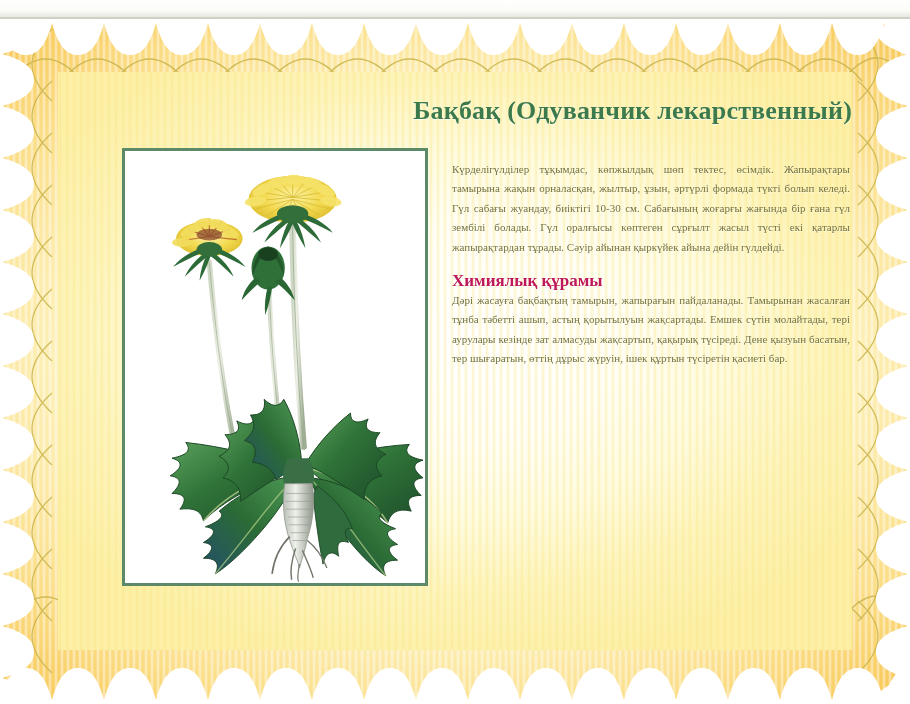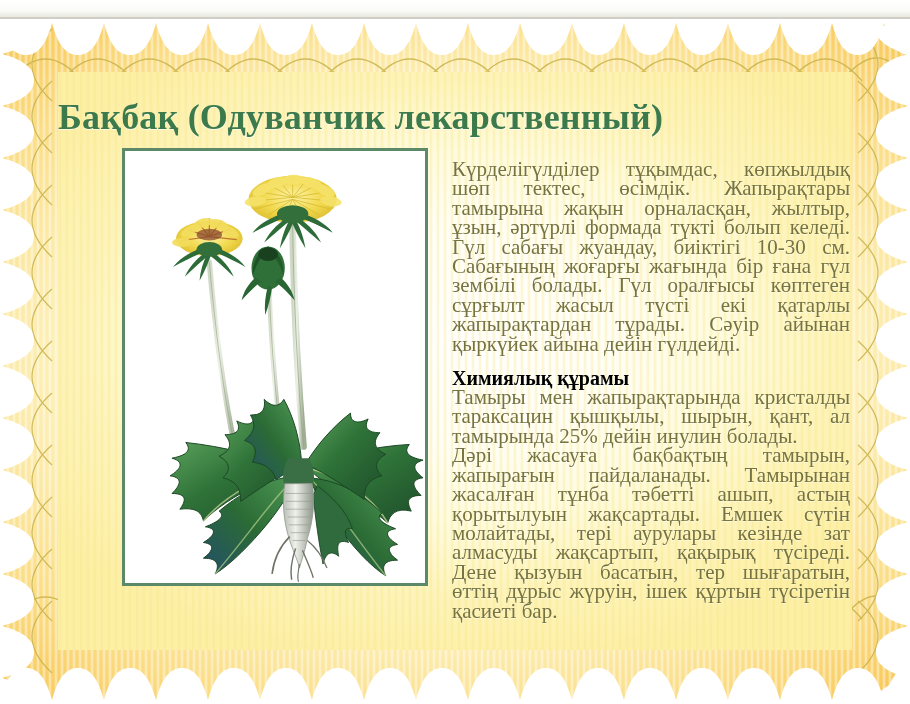--- a/index.html
+++ b/index.html
@@ -91,22 +91,22 @@
         #fcefa6 100%);
     z-index: 8;
   }
 
   
   .title {
     position: absolute;
     left: 58px;
     top: 96px;
     width: 794px;
-    text-align: left;
-    font-size: 36px;
+    text-align: right;
+    font-size: 26px;
     font-weight: bold;
     color: #3c7a4c;
     letter-spacing: 0.2px;
     text-shadow: 0 1px 0 rgba(255,255,255,0.65);
     z-index: 20;
     white-space: nowrap;
   }
 
   
   .illo-frame {
@@ -123,31 +123,31 @@
 
   
   .text-col {
     position: absolute;
     left: 452px; top: 160px;
     width: 398px;
     z-index: 20;
     color: #6a6a3c;
   }
   .para {
-    font-size: 21px;
+    font-size: 11px;
     line-height: 19.4px;
     text-align: justify;
     color: #75733f;
     margin: 0;
     text-shadow: 0 1px 0 rgba(255,255,255,0.5);
   }
   .sec-head {
-    font-size: 20px;
+    font-size: 17px;
     font-weight: bold;
-    color: #000000;
+    color: #be185d;
     margin: 15px 0 1px 0;
     line-height: 18px;
     text-shadow: 0 1px 0 rgba(255,255,255,0.5);
   }
 </style>
 </head>
 <body>
 
 <div id="poster">
 
@@ -470,18 +470,17 @@
         <path d="M186 396 C 196 404 202 414 206 424" stroke="#6e7568" stroke-width="1.3" fill="none"></path>
         <path d="M178 420 C 176 430 176 436 177 438" stroke="#6e7568" stroke-width="1.2" fill="none"></path>
       </g>
     </svg>
   </div>
 
   <div class="text-col">
     <p class="para">Күрделігүлділер тұқымдас, көпжылдық шөп тектес, өсімдік. Жапырақтары тамырына жақын орналасқан, жылтыр, ұзын, әртүрлі формада түкті болып келеді. Гүл сабағы жуандау, биіктігі 10-30 см. Сабағының жоғарғы жағында бір ғана гүл зембілі болады. Гүл оралғысы көптеген сұрғылт жасыл түсті екі қатарлы жапырақтардан тұрады. Сәуір айынан қыркүйек айына дейін гүлдейді.</p>
 
     <div class="sec-head">Химиялық құрамы</div>
-    <p class="para">Тамыры мен жапырақтарында кристалды тараксацин қышқылы, шырын, қант, ал тамырында 25% дейін инулин болады.</p>
 
     <p class="para">Дәрі жасауға бақбақтың тамырын, жапырағын пайдаланады. Тамырынан жасалған тұнба тәбетті ашып, астың қорытылуын жақсартады. Емшек сүтін молайтады, тері аурулары кезінде зат алмасуды жақсартып, қақырық түсіреді. Дене қызуын басатын, тер шығаратын, өттің дұрыс жүруін, ішек құртын түсіретін қасиеті бар.</p>
   </div>
 
 </div>
 
 </body></html>

